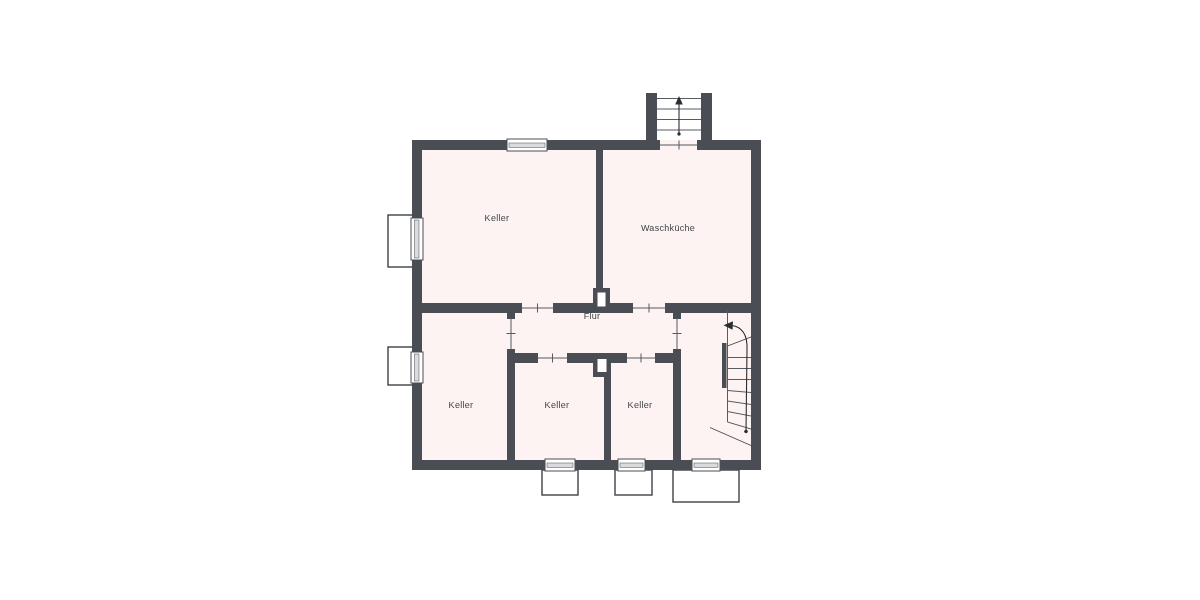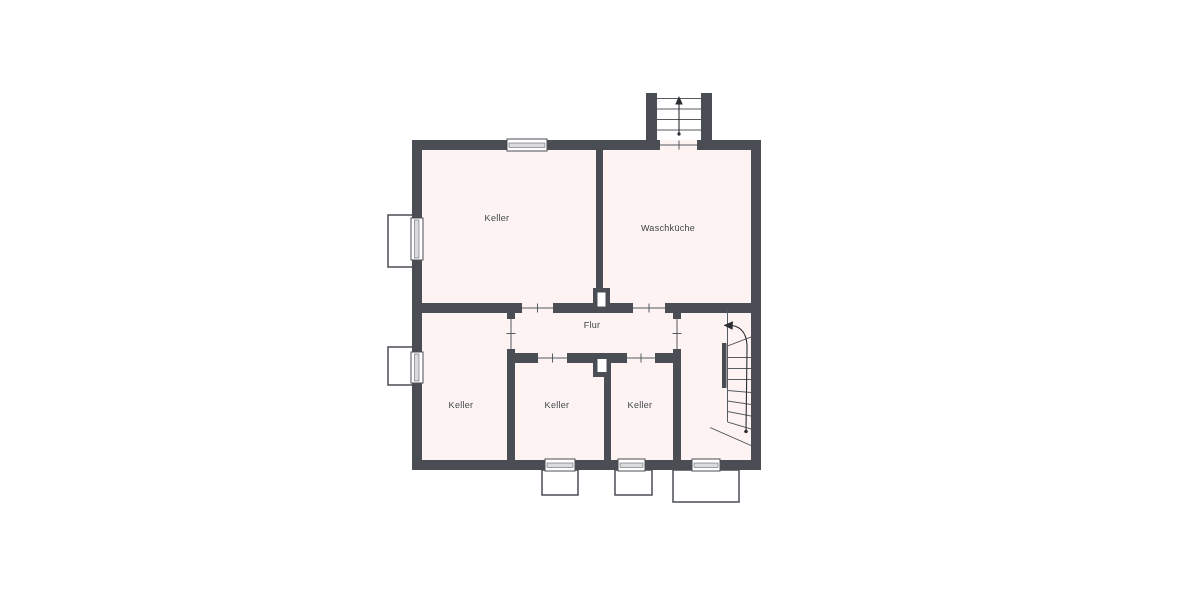--- a/index.html
+++ b/index.html
@@ -188,20 +188,20 @@
         <polygon class="walkfill" points="723.5,325.2 733,321.3 732.5,329.7"></polygon>
         <circle class="walkfill" cx="746" cy="431.5" r="1.8"></circle>
       </g>
     </g>
   </svg>
 
   <div class="room-label" style="left:497px;top:218px;">Keller</div>
 
   <div class="room-label" style="left:668px;top:218px;margin-top:10px;">Waschküche</div>
 
-  <div class="room-label" style="left:592px;top:325px;">Flur</div>
+  <div class="room-label" style="left:592px;top:316px;">Flur</div>
 
   <div class="room-label" style="left:461px;top:405px;">Keller</div>
 
   <div class="room-label" style="left:557px;top:405px;">Keller</div>
 
   <div class="room-label" style="left:640px;top:405px;">Keller</div>
 </div>
 
 </body></html>

